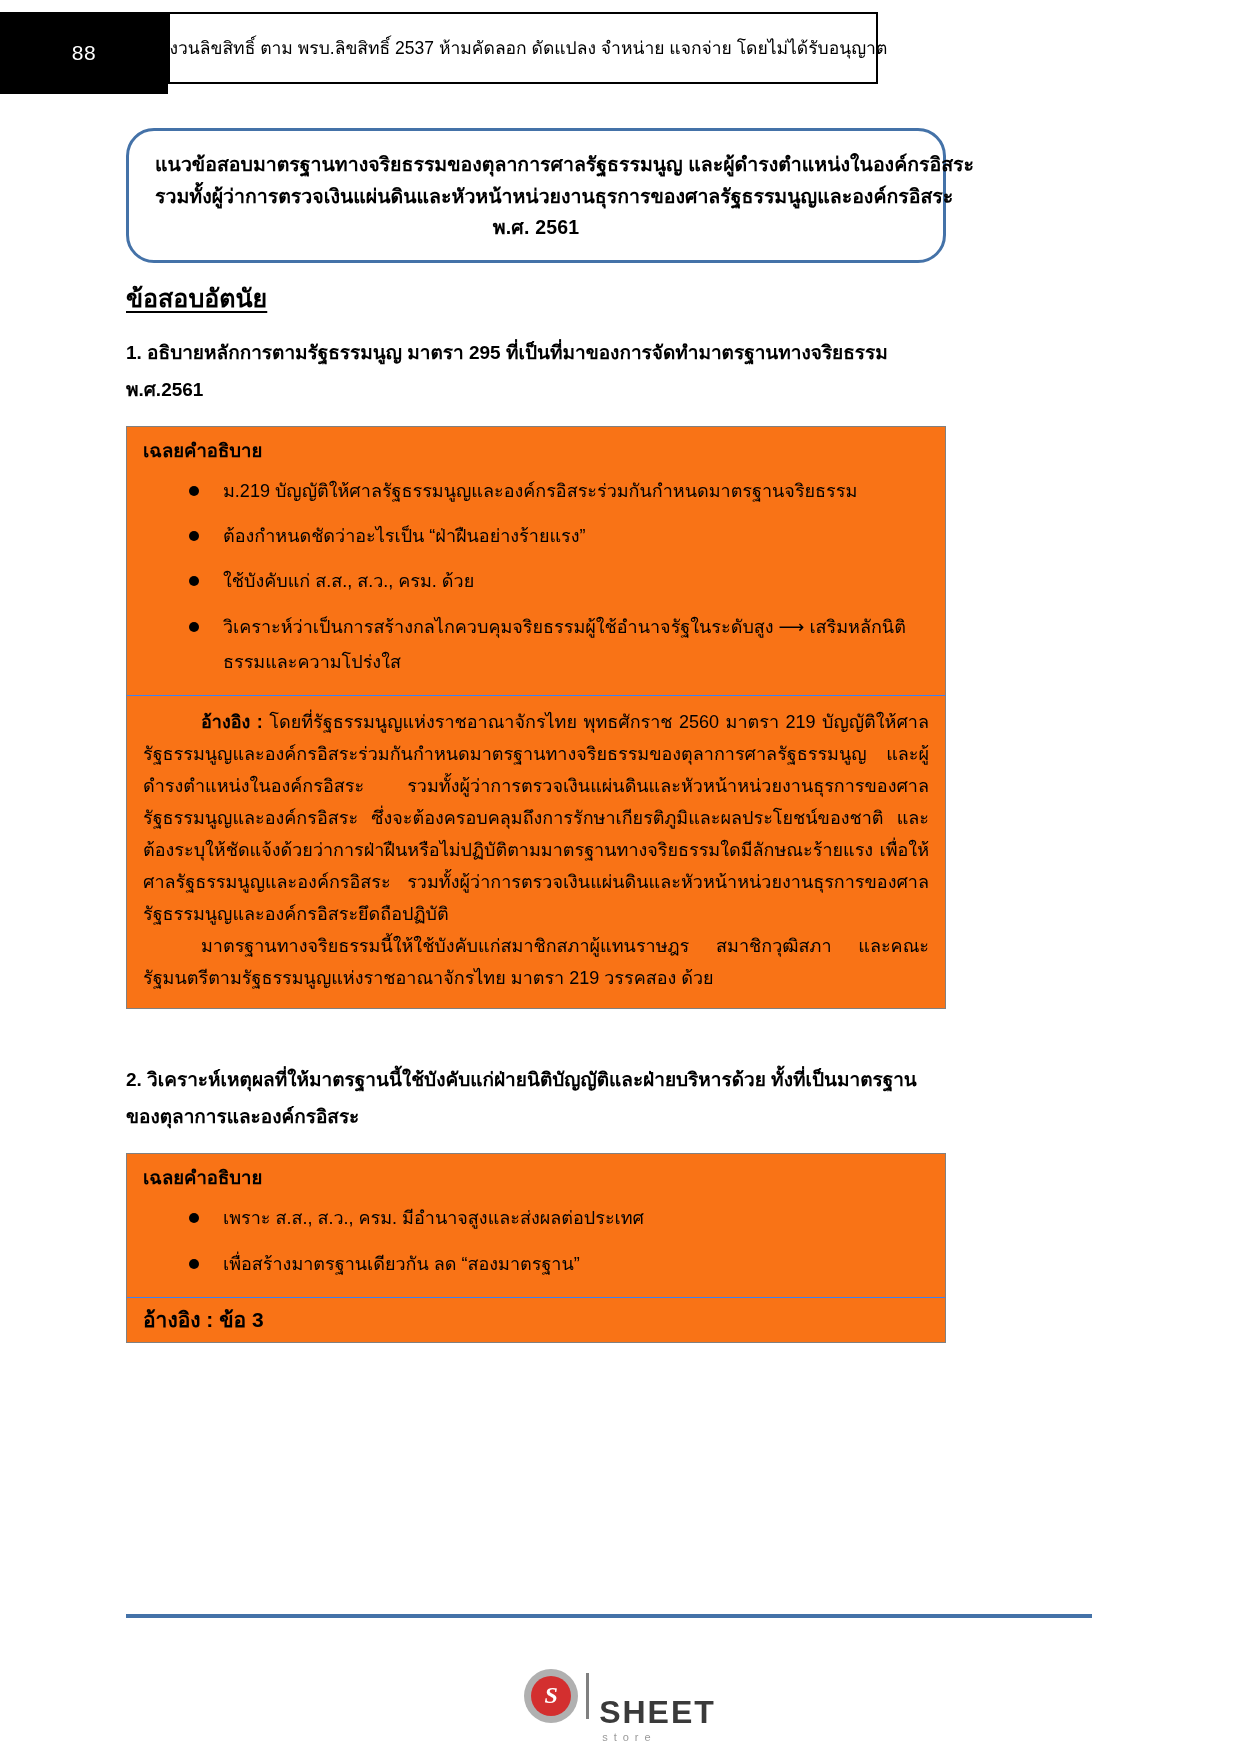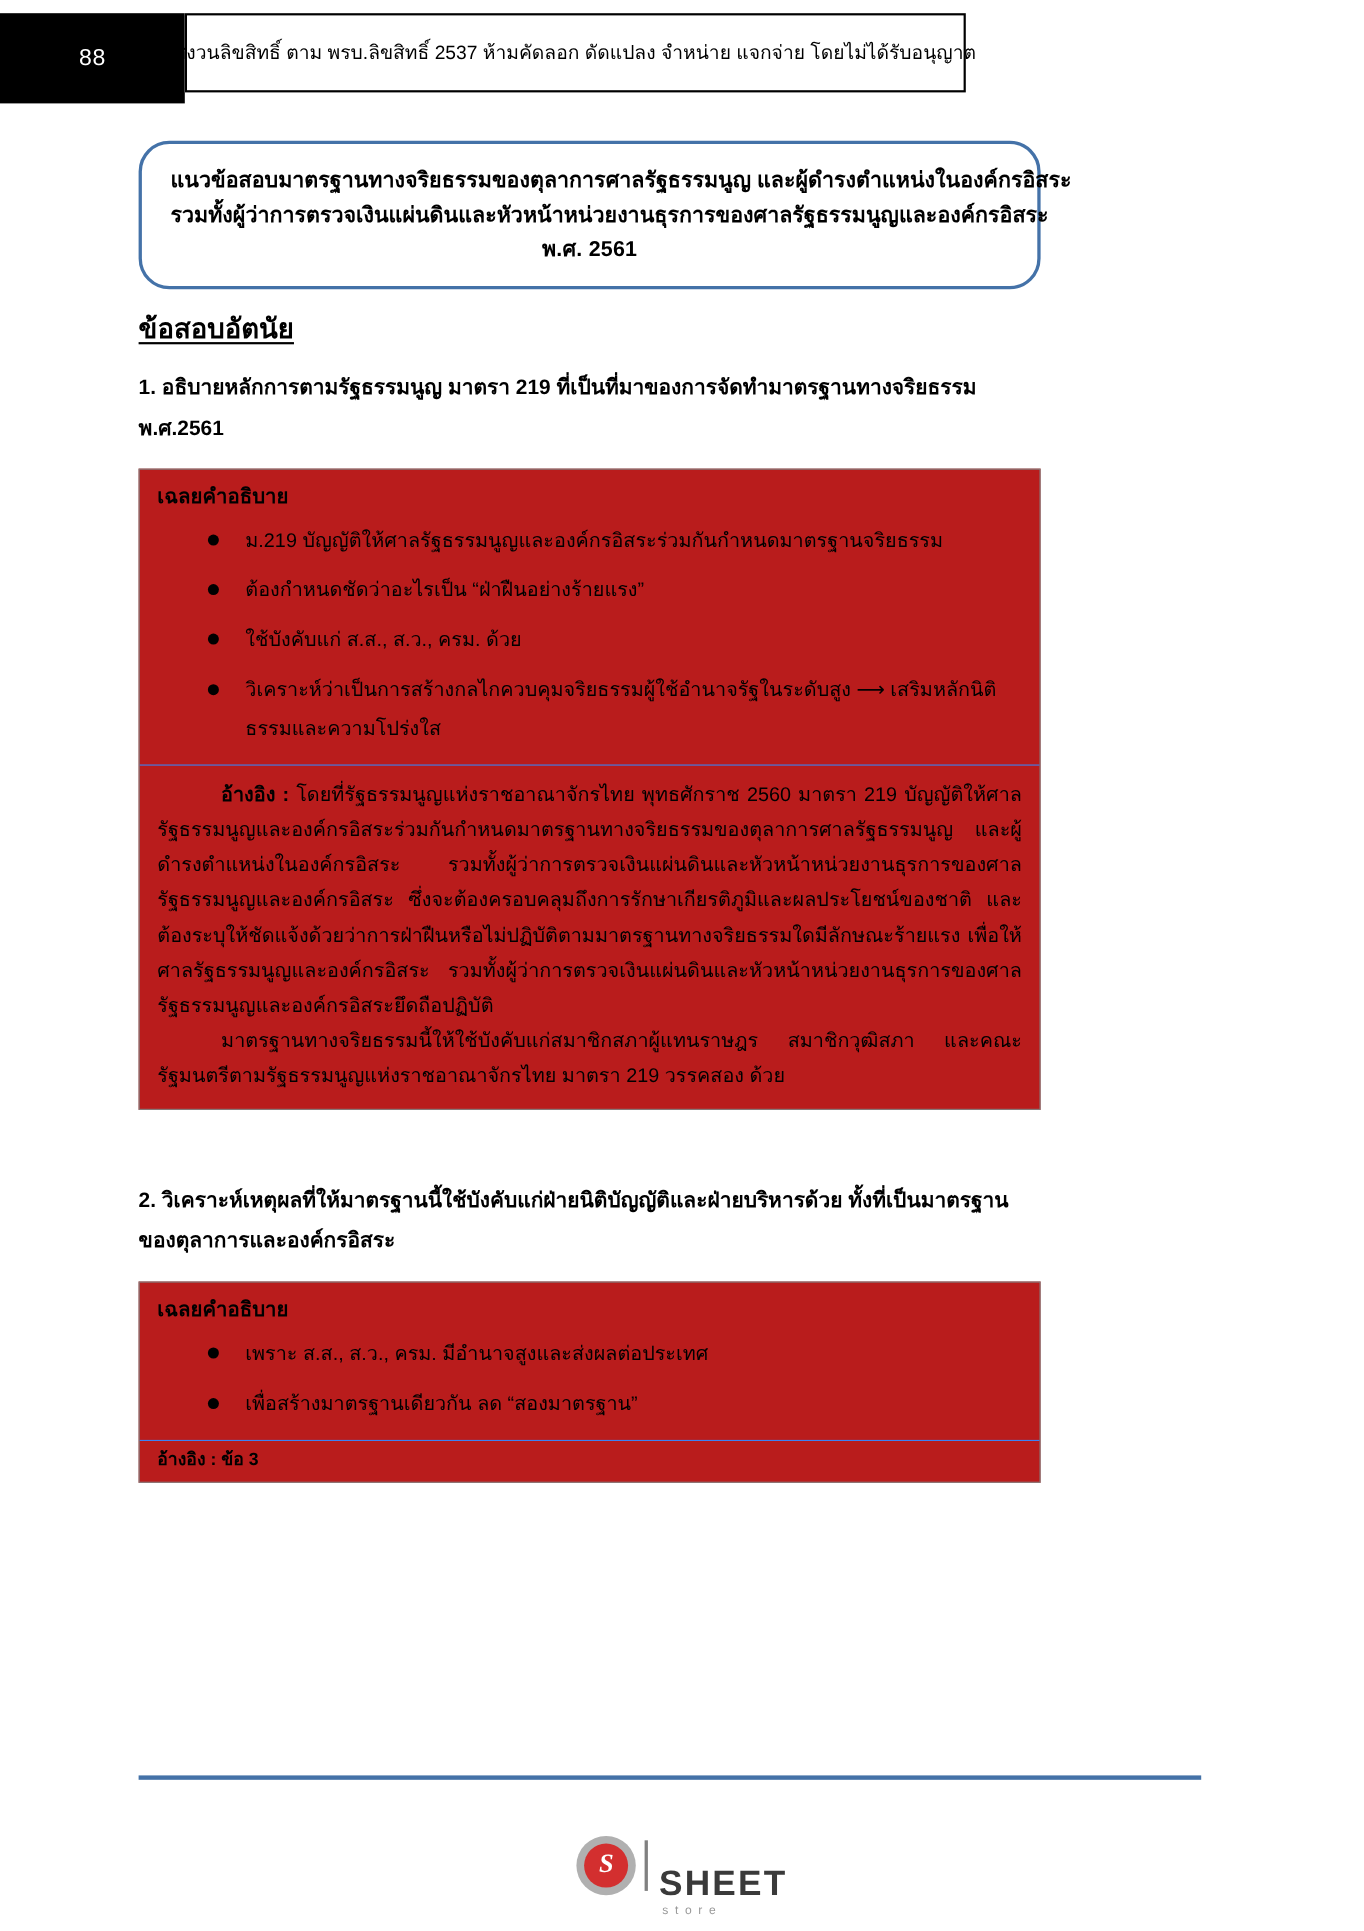--- a/index.html
+++ b/index.html
@@ -102,22 +102,22 @@
     font-weight: bold;
     font-size: 19px;
     line-height: 1.95;
     margin: 0 0 18px 0;
   }
 
   
   .answer-box {
     border: 1px solid #808080;
     box-sizing: border-box;
-    background: #b91c1c;
-    margin: 0 0 22px 0;
+    background: #f97316;
+    margin: 0 0 10px 0;
   }
   .answer-box-head {
     padding: 12px 16px 10px 16px;
   }
   .answer-head-label {
     font-weight: bold;
     font-size: 18.5px;
     line-height: 1.3;
   }
   .bullet-list {
@@ -163,21 +163,21 @@
   }
   .ref-para + .ref-para { margin-top: 0; }
   .ref-indent { display: inline-block; width: 58px; }
   .ref-strong { font-weight: bold; }
 
   .ref-footer {
     padding: 8px 16px 9px 16px;
   }
   .ref-footer-text {
     font-weight: bold;
-    font-size: 16px;
+    font-size: 21px;
     line-height: 1.3;
   }
 
   .gap-lg { height: 42px; }
 
   
   .footer-rule {
     position: absolute;
     left: 126px;
     top: 1614px;
@@ -265,21 +265,21 @@
     <div class="title-line">รวมทั้งผู้ว่าการตรวจเงินแผ่นดินและหัวหน้าหน่วยงานธุรการของศาลรัฐธรรมนูญและองค์กรอิสระ</div>
     <div class="title-line last">พ.ศ. 2561</div>
   </div>
 
   <div class="content">
 
     <div>
       <span class="section-label">ข้อสอบอัตนัย</span>
     </div>
 
-    <div class="question">1. อธิบายหลักการตามรัฐธรรมนูญ มาตรา 219 ที่เป็นที่มาของการจัดทำมาตรฐานทางจริยธรรม พ.ศ.2561</div>
+    <div class="question">1. อธิบายหลักการตามรัฐธรรมนูญ มาตรา 295 ที่เป็นที่มาของการจัดทำมาตรฐานทางจริยธรรม พ.ศ.2561</div>
 
     <div class="answer-box">
 
       <div class="answer-box-head">
         <span class="answer-head-label">เฉลยคำอธิบาย</span>
       </div>
 
       <ul class="bullet-list">
         <li class="bullet-item">
           <span class="bullet-dot"></span>

